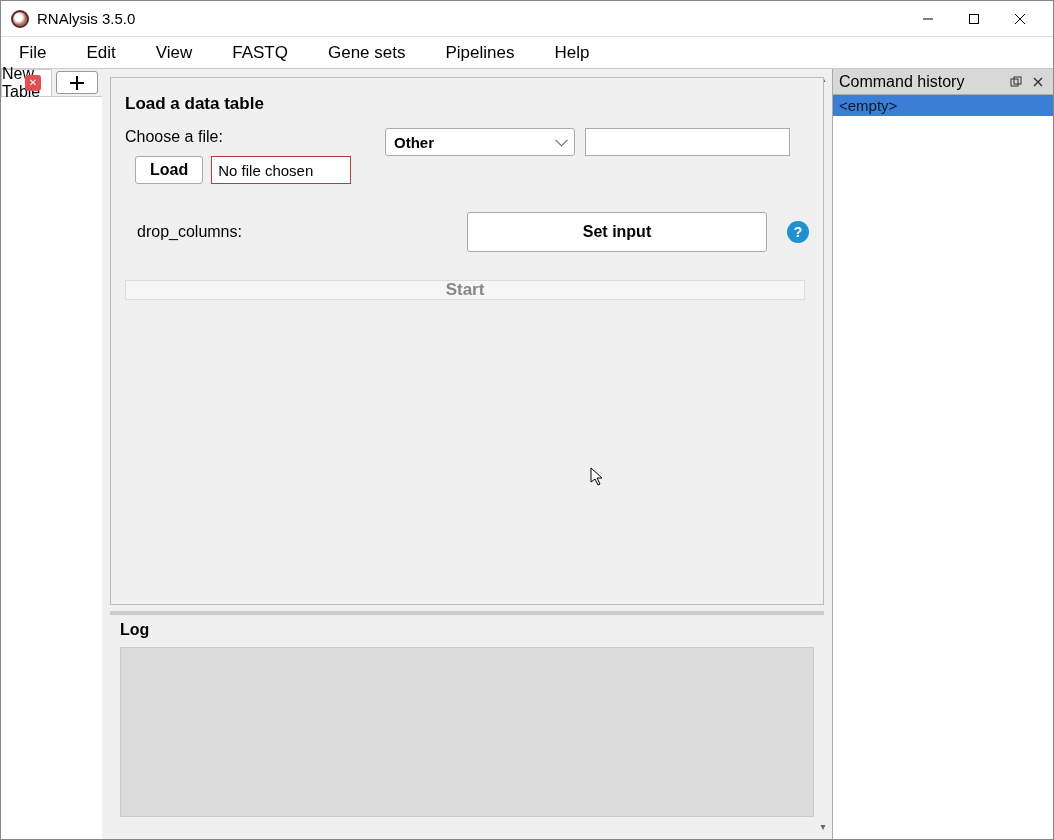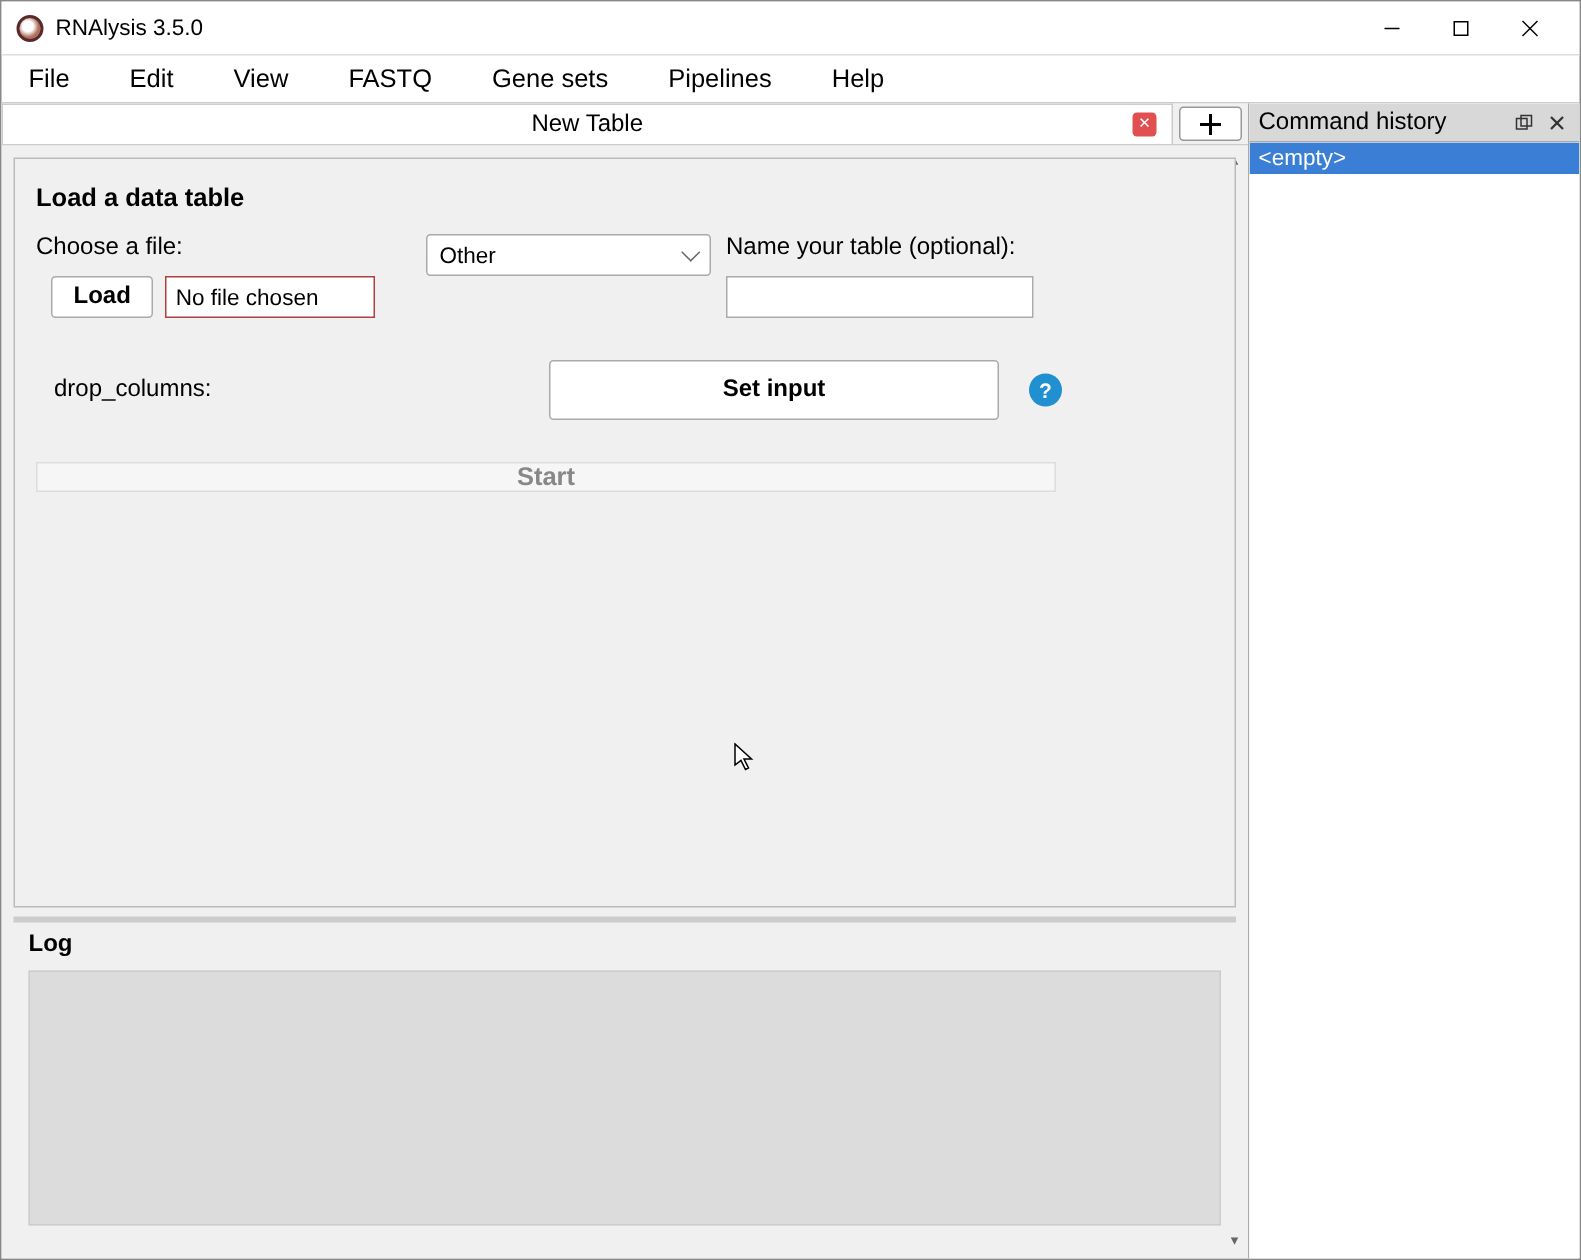--- a/index.html
+++ b/index.html
@@ -53,21 +53,21 @@
   .menubar-item { padding: 4px 10px; }
 
   
   .main-split {
     display: flex;
     height: calc(100% - 36px - 32px);
   }
   .left-pane {
     flex: 1;
     display: flex;
-    flex-direction: column;
+    flex-direction: row;
     min-width: 0;
     border-right: 1px solid #aaa;
   }
   .right-pane {
     width: 220px;
     display: flex;
     flex-direction: column;
     background: #fff;
   }
 
@@ -190,20 +190,21 @@
     background: #fff;
     border: 1px solid #aaa;
     border-radius: 3px;
     height: 28px;
     display: flex;
     align-items: center;
     padding: 0 8px;
     font-size: 15px;
     position: relative;
     width: 190px;
+    font-weight: bold;
   }
   .combo::after {
     content: "";
     position: absolute;
     right: 8px;
     top: 50%;
     width: 8px; height: 8px;
     border-right: 1px solid #666;
     border-bottom: 1px solid #666;
     transform: translateY(-70%) rotate(45deg);
@@ -288,21 +289,21 @@
     font-size: 12px;
     color: #333;
   }
   .history-body {
     flex: 1;
     background: #fff;
     overflow: auto;
   }
   .history-item {
     background: #3a7fd5;
-    color: #ffffff;
+    color: #0f172a;
     padding: 2px 6px;
     font-size: 15px;
   }
 
   .cursor {
     position: absolute;
     pointer-events: none;
     left: 488px; top: 398px;
   }
 </style>
@@ -373,21 +374,20 @@
               <div class="btn">Load</div>
               <div class="file-display">No file chosen</div>
             </div>
           </div>
           <div>
             <div class="combo">
               <span>Other</span>
             </div>
           </div>
           <div>
-            <div class="field-label">Name your table (optional):</div>
             <input class="text-input" value="" style="">
           </div>
         </div>
 
         <div class="row2">
           <div class="row2-label">drop_columns:</div>
           <div class="set-input-btn">Set input</div>
           <div class="help-icon">?</div>
         </div>
 

